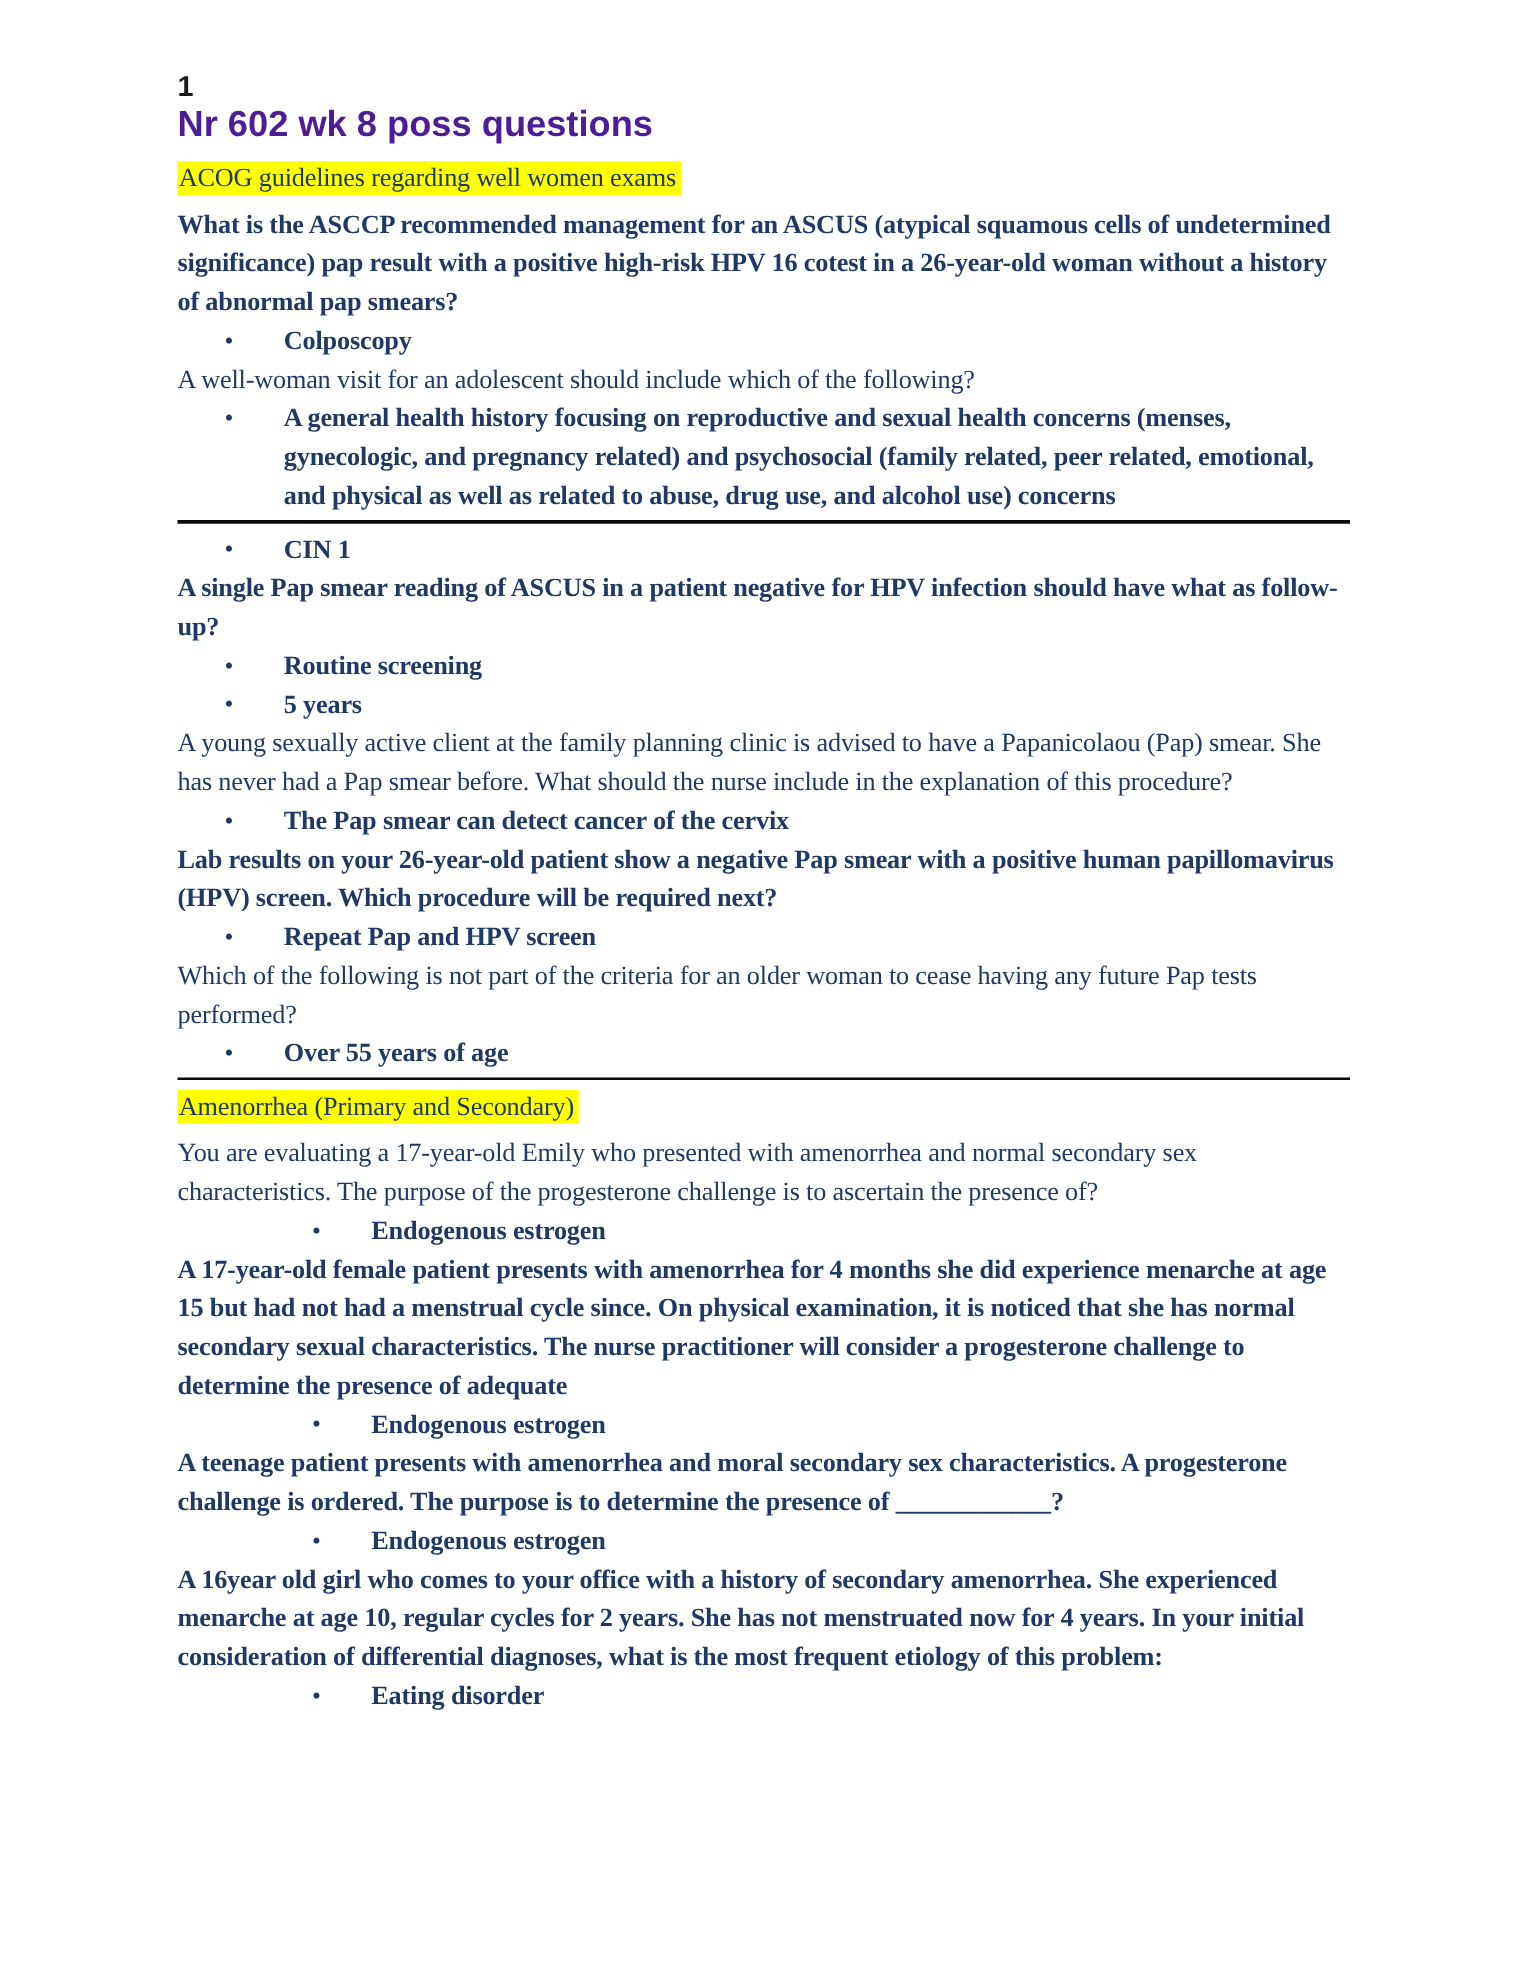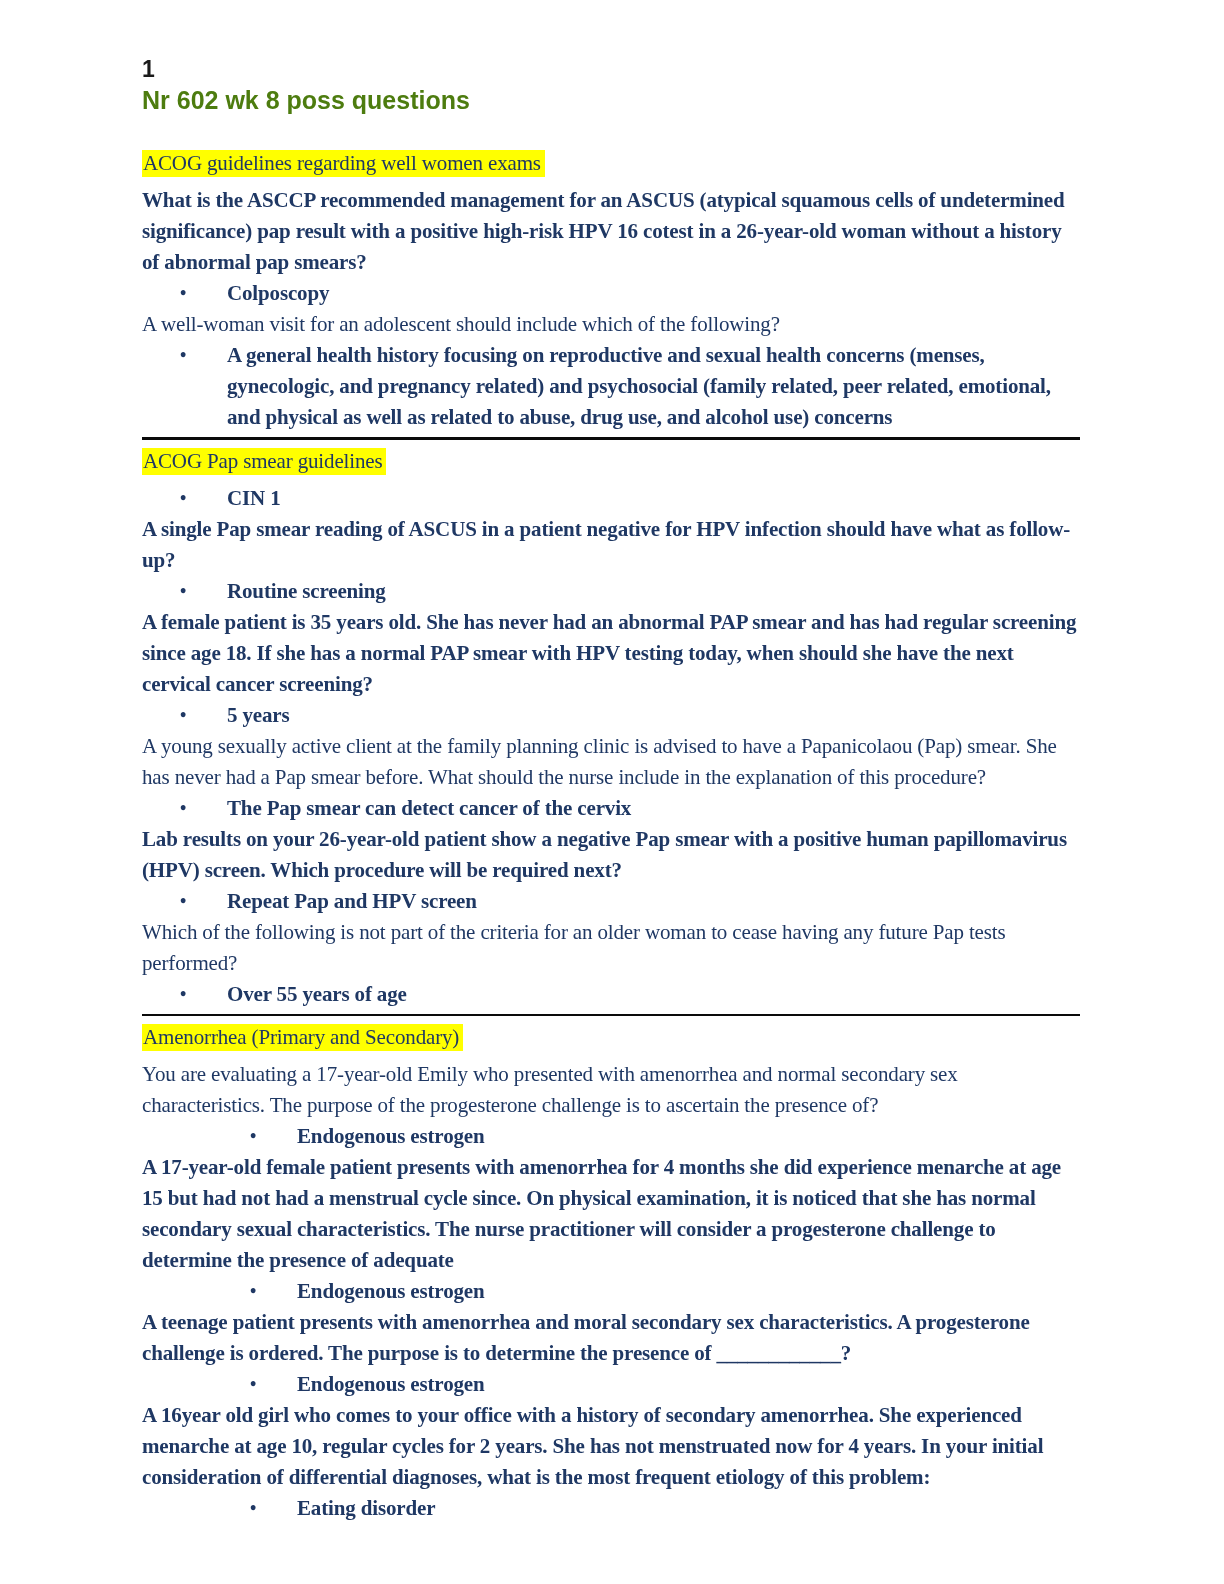--- a/index.html
+++ b/index.html
@@ -14,23 +14,23 @@
     width: 1224px; height: 1584px;
     padding: 54px 144px 0 142px;
   }
   .page-number {
     font-family: "Liberation Sans", sans-serif;
     font-weight: 700; font-size: 23px; line-height: 30px;
     color: #1a1a1a;
   }
   .doc-title {
     font-family: "Liberation Sans", sans-serif;
-    font-weight: 700; font-size: 25px; line-height: 32px;
-    color: #4d7c0f;
-    margin-bottom: 32px;
+    font-weight: 700; font-size: 29px; line-height: 32px;
+    color: #4c1d95;
+    margin-bottom: 11px;
   }
   .doc-body {
     font-size: 21px; line-height: 31px;
     letter-spacing: -0.15px;
   }
   .heading-row { margin: 6px 0; }
   .heading-row .hl {
     background: #ffff00;
     color: #1f3864;
     padding: 1px 4px 2px 1px;
@@ -67,31 +67,29 @@
       <div class="answer lvl1">
         <span class="dot">•</span>
         <span class="atext">Colposcopy</span>
       </div>
       <div class="question">A well-woman visit for an adolescent should include which of the following?</div>
       <div class="answer lvl1">
         <span class="dot">•</span>
         <span class="atext">A general health history focusing on reproductive and sexual health concerns (menses, gynecologic, and pregnancy related) and psychosocial (family related, peer related, emotional, and physical as well as related to abuse, drug use, and alcohol use) concerns</span>
       </div>
       <div class="rule plain"></div>
-      <div class="heading-row"><mark class="hl">ACOG Pap smear guidelines</mark></div>
       <div class="answer lvl1">
         <span class="dot">•</span>
         <span class="atext">CIN 1</span>
       </div>
       <div class="question bold">A single Pap smear reading of ASCUS in a patient negative for HPV infection should have what as follow-up?</div>
       <div class="answer lvl1">
         <span class="dot">•</span>
         <span class="atext">Routine screening</span>
       </div>
-      <div class="question bold">A female patient is 35 years old. She has never had an abnormal PAP smear and has had regular screening since age 18. If she has a normal PAP smear with HPV testing today, when should she have the next cervical cancer screening?</div>
       <div class="answer lvl1">
         <span class="dot">•</span>
         <span class="atext">5 years</span>
       </div>
       <div class="question">A young sexually active client at the family planning clinic is advised to have a Papanicolaou (Pap) smear. She has never had a Pap smear before. What should the nurse include in the explanation of this procedure?</div>
       <div class="answer lvl1">
         <span class="dot">•</span>
         <span class="atext">The Pap smear can detect cancer of the cervix</span>
       </div>
       <div class="question bold">Lab results on your 26-year-old patient show a negative Pap smear with a positive human papillomavirus (HPV) screen. Which procedure will be required next?</div>

